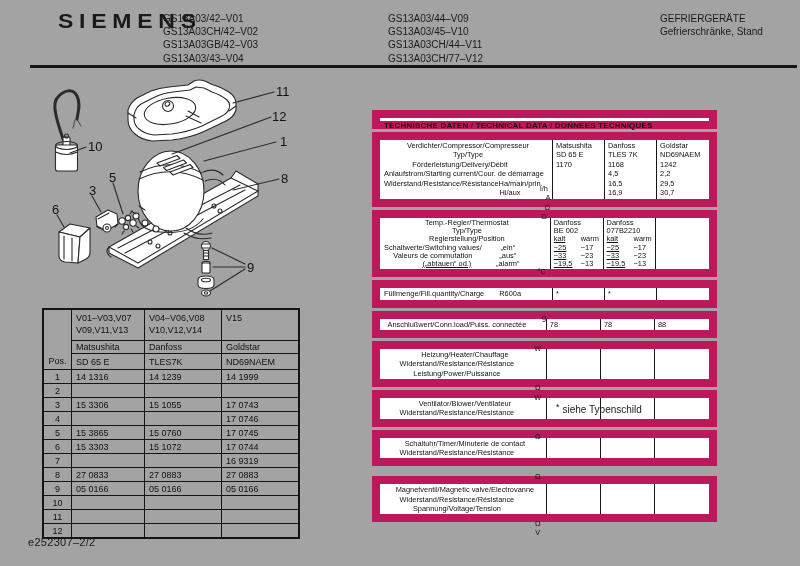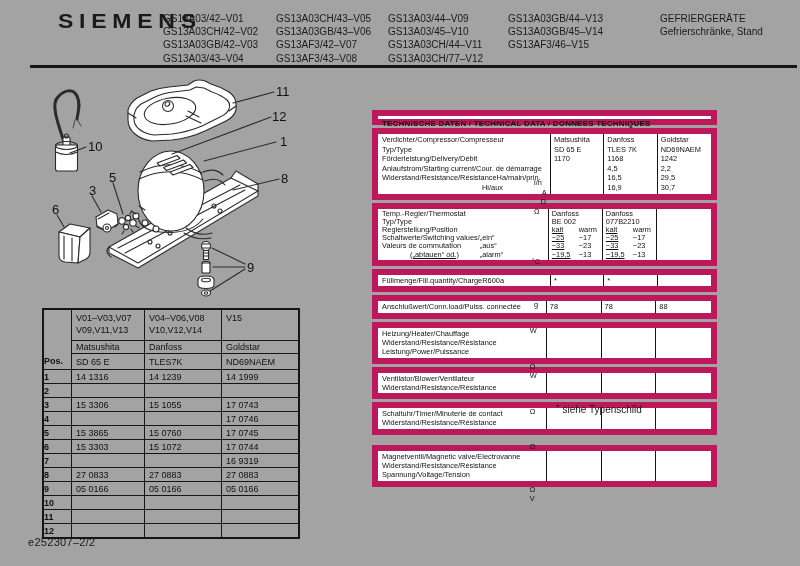--- a/index.html
+++ b/index.html
@@ -16,42 +16,42 @@
   .diagram{position:absolute;left:30px;top:75px;}
   .diagram path,.diagram ellipse,.diagram circle,.diagram rect,.diagram line
     {stroke:#2b2b2b;stroke-width:1.1;fill:none;stroke-linejoin:round;stroke-linecap:round;}
   .diagram .solid{fill:#ffffff;}
   .diagram .thick{stroke-width:3;}
   .diagram .thin{stroke-width:0.8;}
   .diagram text{font-family:"Liberation Sans",sans-serif;font-size:13px;fill:#111;stroke:none;}
   
   .tech{position:absolute;left:372px;top:110px;width:345px;font-size:7.4px;color:#111;}
   .tech *{box-sizing:border-box;}
-  .tbox{border:6px solid #be185d;background:#fff;}
+  .tbox{border:8px solid #be185d;background:#fff;}
   .ttitle{height:15px;padding:2.5px 4px 0;font-size:8px;font-weight:bold;letter-spacing:.2px;white-space:nowrap;}
   .block{display:flex;margin-top:3px;}
   .block.gap{margin-top:10px;}
-  .lblcol{width:172px;padding:1px 0 1px 4px;}
+  .lblcol{width:172px;padding:1px 0 1px 4px;text-align:center;}
   .vcol{width:56px;border-left:1.8px solid #151515;padding:1px 0 1px 3px;}
   .vcol:last-child{width:57px;}
   .row{height:var(--lh);line-height:var(--lh);white-space:nowrap;display:flex;}
   .b1{--lh:9.6px;} .b2{--lh:8.2px;} .b3{--lh:9.3px;} .s1{--lh:9.5px;}
   .lmain{flex:1;white-space:nowrap;}
   .lmid{width:52px;white-space:nowrap;}
   .lunit{width:16px;white-space:nowrap;margin-top:24px;}
   .ind{padding-left:28px;text-decoration:underline;}
   .pk{width:27px;display:inline-block;text-decoration:underline;}
   .footnote{position:absolute;left:556px;top:404px;font-size:10px;white-space:nowrap;}
   .footnote .sup{position:relative;top:-3px;font-size:9px;margin-right:3px;}
   
   .parts{position:absolute;left:42px;top:308px;border-collapse:collapse;font-size:9px;color:#111;
          border:2px solid #151515;table-layout:fixed;}
   .parts th,.parts td{border:1.5px solid #151515;padding:0 0 0 4px;text-align:left;
          font-weight:normal;white-space:nowrap;overflow:hidden;}
-  .parts .posc{width:27px;text-align:left;padding:0;font-weight:bold;}
+  .parts .posc{width:27px;text-align:center;padding:0;}
   .parts .w1{width:68px}.parts .w2{width:72px}.parts .w3{width:72px}
   .parts .vh{height:28px;line-height:12px;vertical-align:top;padding-top:2px;}
   .parts .bh{height:12px;line-height:12px;}
   .parts .mh{height:15px;line-height:14px;}
   .parts .poshead{vertical-align:bottom;padding-bottom:3px;}
   .parts td{height:13px;line-height:12px;}
   
   .docnum{position:absolute;left:28px;top:536px;font-size:11px;letter-spacing:.3px;}
 </style>
 </head>
@@ -59,36 +59,25 @@
 
 <div class="page">
 
   <div class="brand">SIEMENS</div>
   <div class="model-col c0">
     <div>GS13A03/42–V01</div>
     <div>GS13A03CH/42–V02</div>
     <div>GS13A03GB/42–V03</div>
     <div>GS13A03/43–V04</div>
   </div>
-  <div class="model-col c1">
-    <div>GS13A03CH/43–V05</div>
-    <div>GS13A03GB/43–V06</div>
-    <div>GS13AF3/42–V07</div>
-    <div>GS13AF3/43–V08</div>
-  </div>
   <div class="model-col c2">
     <div>GS13A03/44–V09</div>
     <div>GS13A03/45–V10</div>
     <div>GS13A03CH/44–V11</div>
     <div>GS13A03CH/77–V12</div>
-  </div>
-  <div class="model-col c3">
-    <div>GS13A03GB/44–V13</div>
-    <div>GS13A03GB/45–V14</div>
-    <div>GS13AF3/46–V15</div>
   </div>
   <div class="category">
     <div>GEFRIERGERÄTE</div>
     <div>Gefrierschränke, Stand</div>
   </div>
   <div class="header-rule"></div>
 
   <svg class="diagram" width="280" height="225" viewBox="30 75 280 225">
 
     <g>

